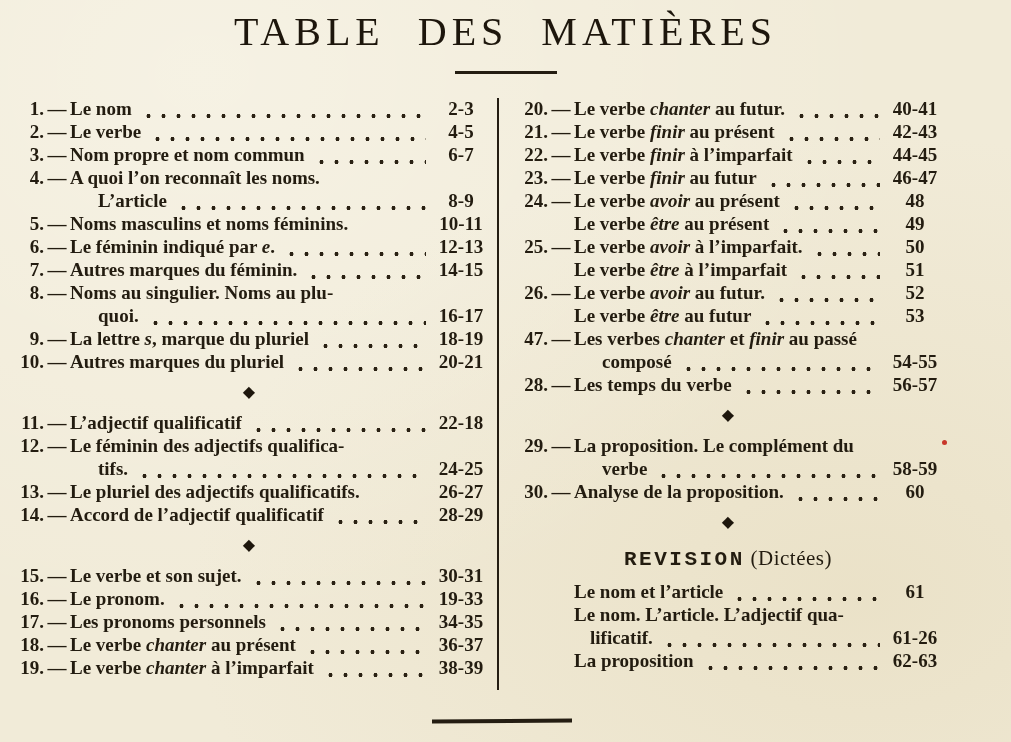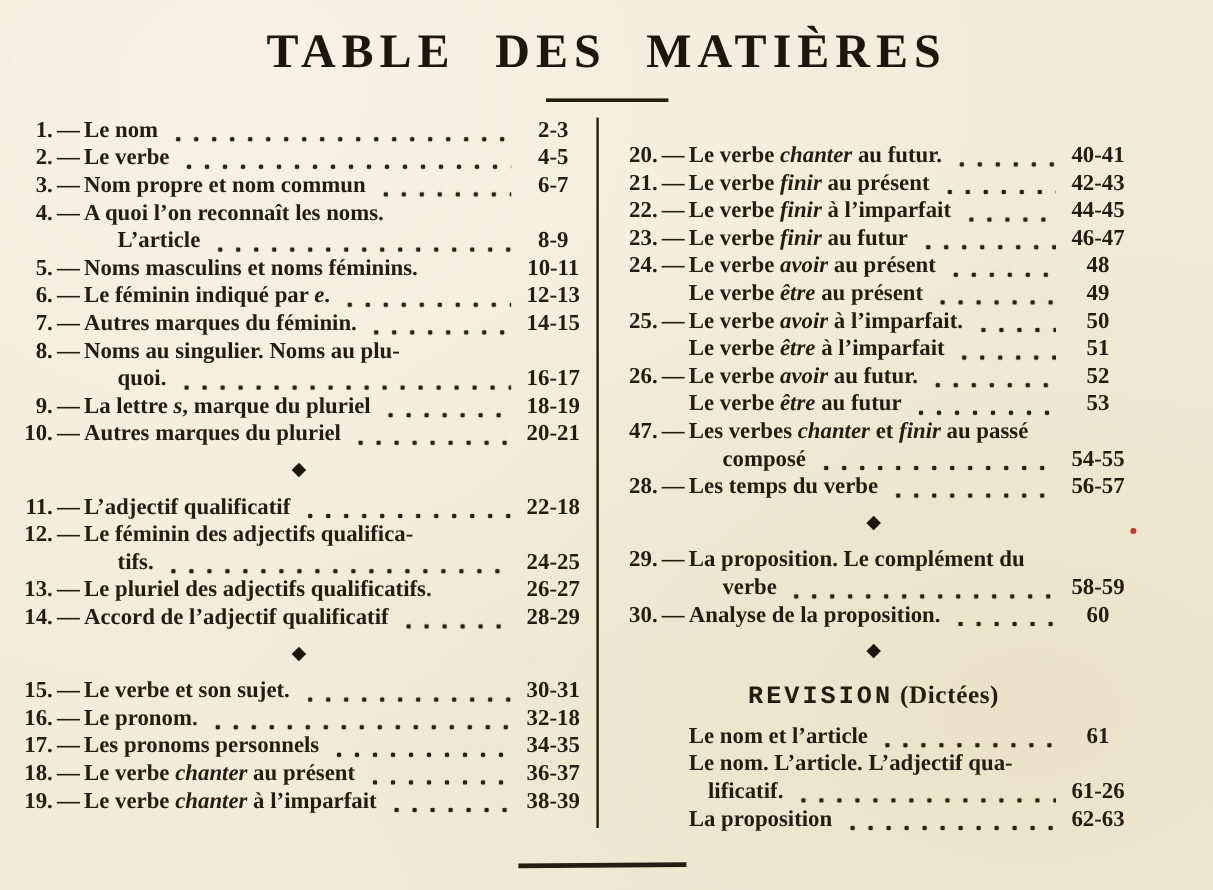--- a/index.html
+++ b/index.html
@@ -8,58 +8,58 @@
     background:
       radial-gradient(ellipse at 20% 10%, rgba(255,255,250,0.35), transparent 60%),
       radial-gradient(ellipse at 85% 80%, rgba(226,214,180,0.45), transparent 55%),
       #f1ebd8;
     font-family:"Liberation Serif","DejaVu Serif",serif;
     color:#231c10;
     font-weight:700;
   }
   .title{
     text-align:center;
-    padding-top:19px;
+    padding-top:8px;
     font-size:40px;
-    font-weight:700;
+    font-weight:400;
     letter-spacing:5px;
     word-spacing:18px;
     color:#1d160c;
   }
   .title-rule{
     width:102px;height:3px;background:#241d12;
     margin:16px auto 0 auto;
   }
   .col{
     position:absolute;top:97px;
     font-size:19px;
   }
   #col-left{left:8px;width:482px;}
-  #col-right{left:512px;width:432px;margin-top:21px;}
+  #col-right{left:512px;width:432px;}
   .divider{
     position:absolute;left:497px;top:98px;width:2px;height:592px;
     background:#241d12;
   }
   .row{display:flex;align-items:baseline;line-height:23px;}
   .num{width:36px;text-align:right;flex:none;}
   .dash{width:26px;text-align:center;flex:none;}
   .spacer{flex:none;}
   .text{flex:none;}
   .it{font-style:italic;}
   .dots{
     flex:1 1 12px;min-width:10px;height:20px;margin:0 6px;align-self:flex-end;
     background-image:radial-gradient(circle,#2a2113 1.8px,transparent 2.2px);
     background-size:15px 10px;background-repeat:repeat-x;background-position:3px 11px;
   }
   .fill{flex:1 1 6px;min-width:4px;}
   .page{flex:none;width:58px;text-align:center;}
   .separator{text-align:center;font-size:16px;margin:9px 0;line-height:20px;color:#1d160c;}
   .revision-heading{text-align:center;margin:14px 0 8px 0;font-size:21px;line-height:24px;}
   .rh-bold{font-weight:700;letter-spacing:2.5px;font-family:Liberation Mono, monospace;}
-  .rh-rest{font-weight:700;letter-spacing:0.5px;text-align:right;}
+  .rh-rest{font-weight:400;letter-spacing:0.5px;text-align:right;}
   .bottom-rule{
     position:absolute;left:432px;top:719px;width:140px;height:4px;
     background:#241d12;transform:rotate(-0.4deg);
   }
   .red-dot{
     position:absolute;left:942px;top:440px;width:5px;height:5px;border-radius:50%;
     background:#c8372a;
   }
 </style>
 </head>
@@ -188,21 +188,21 @@
       <span class="dash">—</span>
       <span class="text"><span>Le verbe et son sujet.</span></span>
       <span class="dots"></span>
       <span class="page">30-31</span>
     </div>
     <div class="row">
       <span class="num">16.</span>
       <span class="dash">—</span>
       <span class="text"><span>Le pronom.</span></span>
       <span class="dots"></span>
-      <span class="page">32-18</span>
+      <span class="page">19-33</span>
     </div>
     <div class="row">
       <span class="num">17.</span>
       <span class="dash">—</span>
       <span class="text"><span>Les pronoms personnels</span></span>
       <span class="dots"></span>
       <span class="page">34-35</span>
     </div>
     <div class="row">
       <span class="num">18.</span>

